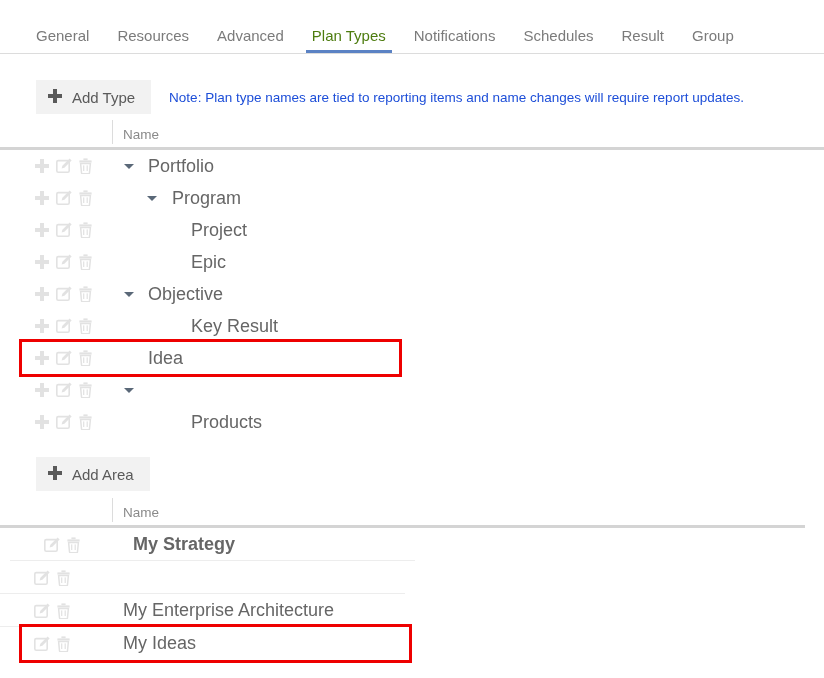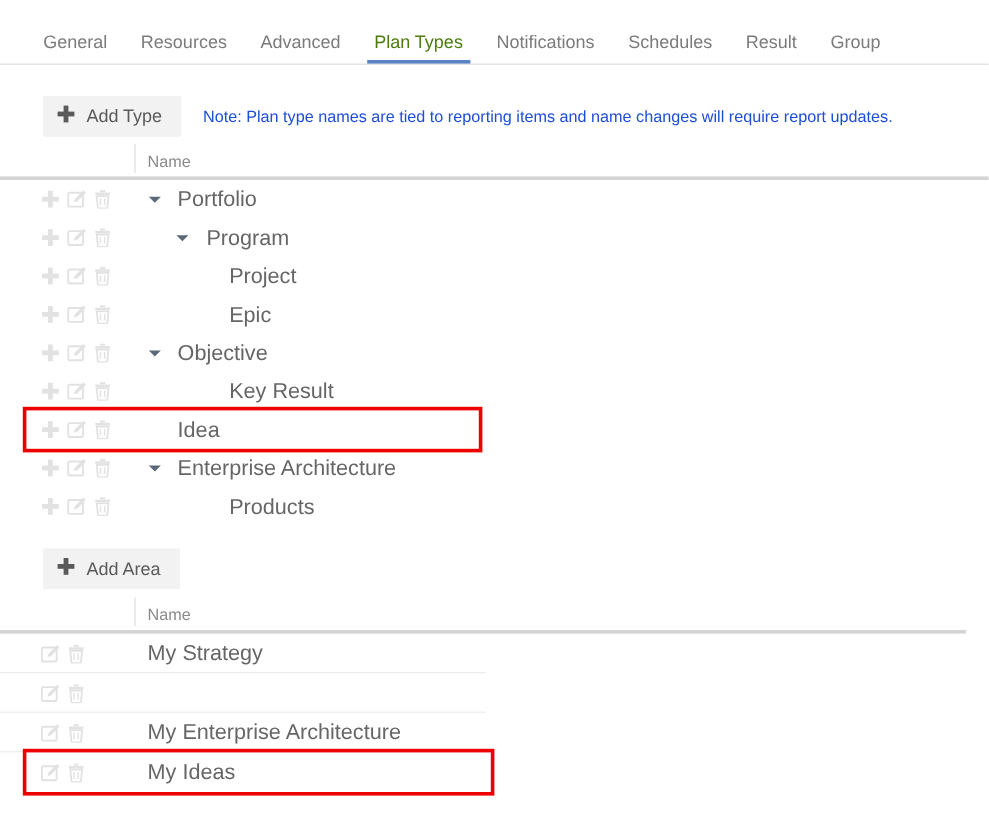--- a/index.html
+++ b/index.html
@@ -407,21 +407,20 @@
               <rect x="5.4" y="0.4" width="4.2" height="1.7" fill="#e2e2e2"></rect>
               <path d="M2.6 5.4 h9.8 l-0.9 9.4 a1 1 0 0 1 -1 0.9 h-6 a1 1 0 0 1 -1 -0.9 Z" fill="none" stroke="#e2e2e2" stroke-width="1.5"></path>
               <rect x="5.1" y="7.4" width="1.2" height="5.6" fill="#e2e2e2"></rect>
               <rect x="8.6" y="7.4" width="1.2" height="5.6" fill="#e2e2e2"></rect>
             </svg>
           </span>
         </div>
         <div class="caret" style="left: 124px;">
           <i></i>
         </div>
-        <div class="rowlabel" style="left: 148px;">Enterprise Architecture</div>
       </div>
       <div class="row" style="width: 824px; margin-left: 0px;">
         <div class="row-actions" style="left: 34px;">
           <span class="icon-btn" style="width:16px;height:16px;color:#e2e2e2;">
             <span class="plus" style="width:14px;height:14px;"></span>
           </span>
           <span class="icon-btn">
             <svg width="16" height="16" viewBox="0 0 16 16">
               <rect x="0.8" y="2.6" width="12.4" height="11.6" rx="1.4" fill="none" stroke="#e2e2e2" stroke-width="1.6"></rect>
               <path d="M13.6 0.6 L15.6 2.6 L8.4 9.8 L5.6 10.6 L6.4 7.8 Z" fill="#e2e2e2"></path>
@@ -448,77 +447,77 @@
     <span>Add Area</span>
   </div>
 </div>
 
 <div class="table" id="areas-table" style="top:498px; width:805px;">
   <div class="thead" style="width:805px;">
     <div class="divider"></div>
     <div class="namehdr">Name</div>
   </div>
   <div id="areas-rows">
+      <div class="row arow" style="width: 405px; margin-left: 10px; height: 33px; font-weight: bold;">
+        <div class="row-actions" style="left: 34px; height: 33px;">
+          <span class="icon-btn">
+            <svg width="16" height="16" viewBox="0 0 16 16">
+              <rect x="0.8" y="2.6" width="12.4" height="11.6" rx="1.4" fill="none" stroke="#e2e2e2" stroke-width="1.6"></rect>
+              <path d="M13.6 0.6 L15.6 2.6 L8.4 9.8 L5.6 10.6 L6.4 7.8 Z" fill="#e2e2e2"></path>
+            </svg>
+          </span>
+          <span class="icon-btn">
+            <svg width="15" height="16" viewBox="0 0 15 16">
+              <rect x="1.4" y="2.4" width="12.2" height="2.1" fill="#e2e2e2"></rect>
+              <rect x="5.4" y="0.4" width="4.2" height="1.7" fill="#e2e2e2"></rect>
+              <path d="M2.6 5.4 h9.8 l-0.9 9.4 a1 1 0 0 1 -1 0.9 h-6 a1 1 0 0 1 -1 -0.9 Z" fill="none" stroke="#e2e2e2" stroke-width="1.5"></path>
+              <rect x="5.1" y="7.4" width="1.2" height="5.6" fill="#e2e2e2"></rect>
+              <rect x="8.6" y="7.4" width="1.2" height="5.6" fill="#e2e2e2"></rect>
+            </svg>
+          </span>
+        </div>
+        <div class="rowlabel" style="left: 123px; height: 33px;">My Strategy</div>
+      </div>
       <div class="row arow" style="width: 405px; margin-left: 0px; height: 33px;">
         <div class="row-actions" style="left: 34px; height: 33px;">
           <span class="icon-btn">
             <svg width="16" height="16" viewBox="0 0 16 16">
               <rect x="0.8" y="2.6" width="12.4" height="11.6" rx="1.4" fill="none" stroke="#e2e2e2" stroke-width="1.6"></rect>
               <path d="M13.6 0.6 L15.6 2.6 L8.4 9.8 L5.6 10.6 L6.4 7.8 Z" fill="#e2e2e2"></path>
             </svg>
           </span>
           <span class="icon-btn">
             <svg width="15" height="16" viewBox="0 0 15 16">
               <rect x="1.4" y="2.4" width="12.2" height="2.1" fill="#e2e2e2"></rect>
               <rect x="5.4" y="0.4" width="4.2" height="1.7" fill="#e2e2e2"></rect>
               <path d="M2.6 5.4 h9.8 l-0.9 9.4 a1 1 0 0 1 -1 0.9 h-6 a1 1 0 0 1 -1 -0.9 Z" fill="none" stroke="#e2e2e2" stroke-width="1.5"></path>
               <rect x="5.1" y="7.4" width="1.2" height="5.6" fill="#e2e2e2"></rect>
               <rect x="8.6" y="7.4" width="1.2" height="5.6" fill="#e2e2e2"></rect>
             </svg>
           </span>
         </div>
-        <div class="rowlabel" style="left: 123px; height: 33px;">My Strategy</div>
       </div>
       <div class="row arow" style="width: 405px; margin-left: 0px; height: 33px;">
         <div class="row-actions" style="left: 34px; height: 33px;">
           <span class="icon-btn">
             <svg width="16" height="16" viewBox="0 0 16 16">
               <rect x="0.8" y="2.6" width="12.4" height="11.6" rx="1.4" fill="none" stroke="#e2e2e2" stroke-width="1.6"></rect>
               <path d="M13.6 0.6 L15.6 2.6 L8.4 9.8 L5.6 10.6 L6.4 7.8 Z" fill="#e2e2e2"></path>
             </svg>
           </span>
           <span class="icon-btn">
             <svg width="15" height="16" viewBox="0 0 15 16">
               <rect x="1.4" y="2.4" width="12.2" height="2.1" fill="#e2e2e2"></rect>
               <rect x="5.4" y="0.4" width="4.2" height="1.7" fill="#e2e2e2"></rect>
               <path d="M2.6 5.4 h9.8 l-0.9 9.4 a1 1 0 0 1 -1 0.9 h-6 a1 1 0 0 1 -1 -0.9 Z" fill="none" stroke="#e2e2e2" stroke-width="1.5"></path>
               <rect x="5.1" y="7.4" width="1.2" height="5.6" fill="#e2e2e2"></rect>
               <rect x="8.6" y="7.4" width="1.2" height="5.6" fill="#e2e2e2"></rect>
             </svg>
           </span>
         </div>
-      </div>
-      <div class="row arow" style="width: 405px; margin-left: 0px; height: 33px;">
-        <div class="row-actions" style="left: 34px; height: 33px;">
-          <span class="icon-btn">
-            <svg width="16" height="16" viewBox="0 0 16 16">
-              <rect x="0.8" y="2.6" width="12.4" height="11.6" rx="1.4" fill="none" stroke="#e2e2e2" stroke-width="1.6"></rect>
-              <path d="M13.6 0.6 L15.6 2.6 L8.4 9.8 L5.6 10.6 L6.4 7.8 Z" fill="#e2e2e2"></path>
-            </svg>
-          </span>
-          <span class="icon-btn">
-            <svg width="15" height="16" viewBox="0 0 15 16">
-              <rect x="1.4" y="2.4" width="12.2" height="2.1" fill="#e2e2e2"></rect>
-              <rect x="5.4" y="0.4" width="4.2" height="1.7" fill="#e2e2e2"></rect>
-              <path d="M2.6 5.4 h9.8 l-0.9 9.4 a1 1 0 0 1 -1 0.9 h-6 a1 1 0 0 1 -1 -0.9 Z" fill="none" stroke="#e2e2e2" stroke-width="1.5"></path>
-              <rect x="5.1" y="7.4" width="1.2" height="5.6" fill="#e2e2e2"></rect>
-              <rect x="8.6" y="7.4" width="1.2" height="5.6" fill="#e2e2e2"></rect>
-            </svg>
-          </span>
-        </div>
         <div class="rowlabel" style="left: 123px; height: 33px;">My Enterprise Architecture</div>
       </div>
       <div class="row arow hl" style="width: 387px; margin-left: 22px; height: 33px; border-bottom: none;">
         <div class="row-actions" style="left: 12px; height: 33px;">
           <span class="icon-btn">
             <svg width="16" height="16" viewBox="0 0 16 16">
               <rect x="0.8" y="2.6" width="12.4" height="11.6" rx="1.4" fill="none" stroke="#e2e2e2" stroke-width="1.6"></rect>
               <path d="M13.6 0.6 L15.6 2.6 L8.4 9.8 L5.6 10.6 L6.4 7.8 Z" fill="#e2e2e2"></path>
             </svg>
           </span>

